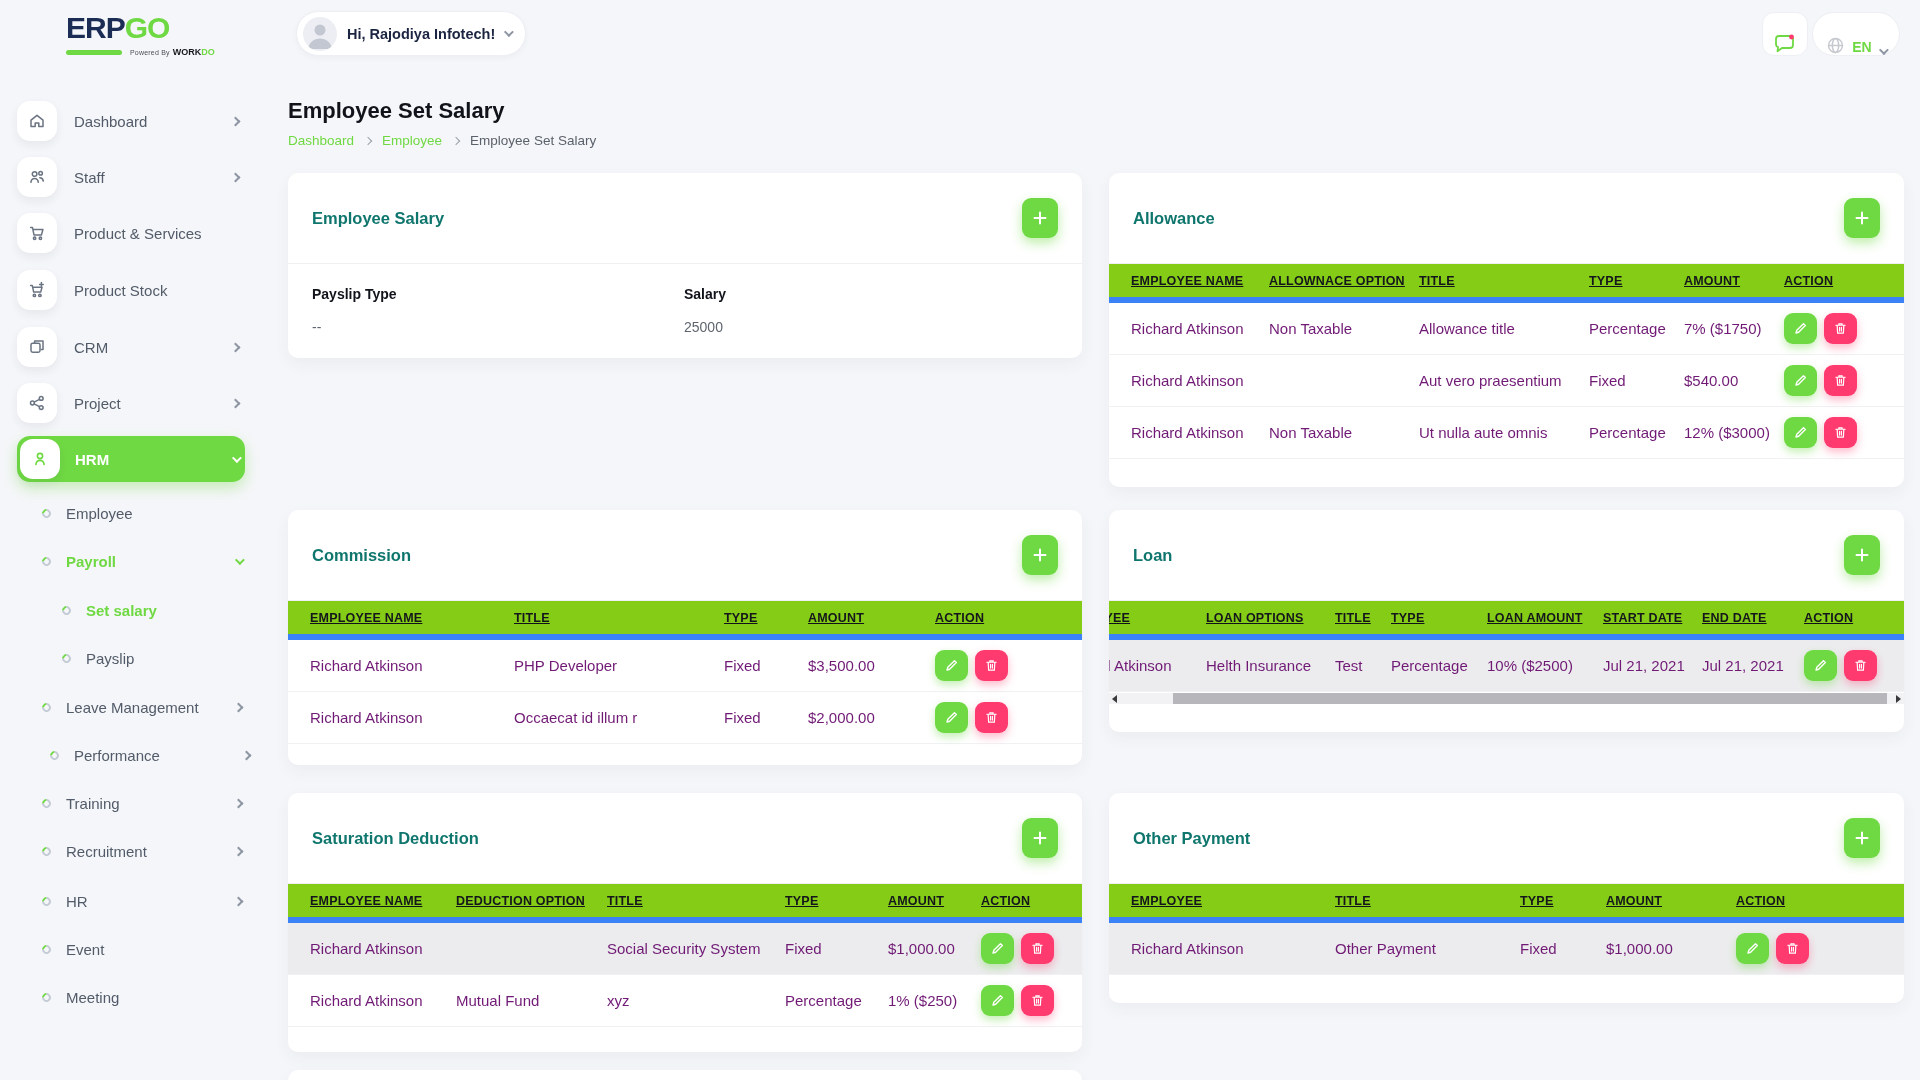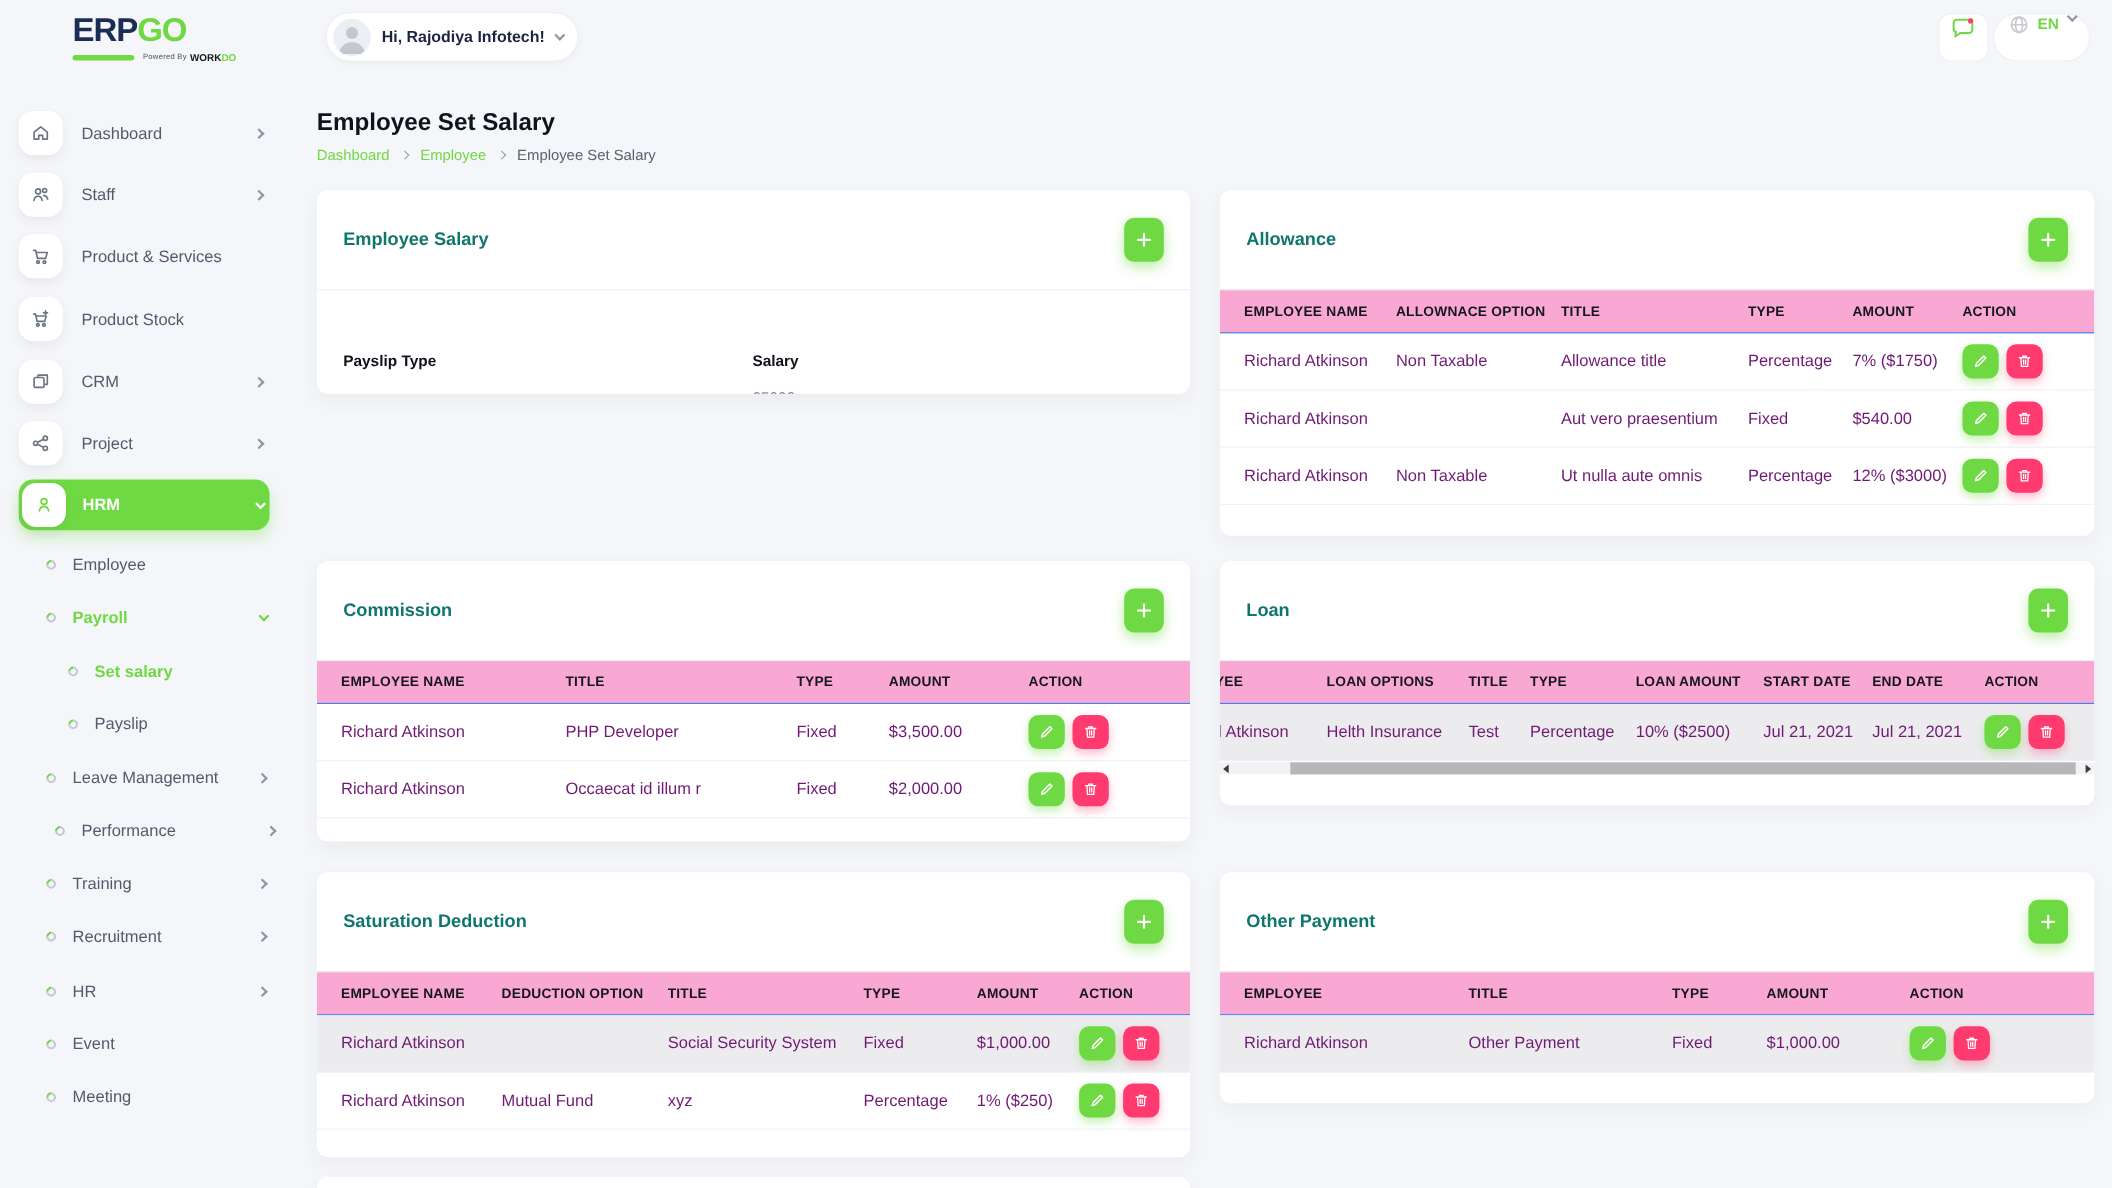--- a/index.html
+++ b/index.html
@@ -31,21 +31,21 @@
   .user-name { font-size:14.5px; font-weight:700; color:#1b2440; margin:0 9px 0 10px; }
 
   .chev { display:inline-block; width:7px; height:7px; border-right:2px solid #8e96a3; border-bottom:2px solid #8e96a3; }
   .chev.down { transform:rotate(45deg) translateY(-2px); }
   .chev.right { transform:rotate(-45deg); }
   .chev.white { border-color:#fff; }
   .chev.green { border-color:#6fd943; }
 
   .icon-btn {
     position:absolute; top:12px; height:44px; background:#fff; border:1px solid #edeff4;
-    border-radius:12px; display:flex; align-items:flex-start; justify-content:center; cursor:pointer;
+    border-radius:12px; display:flex; align-items:flex-end; justify-content:center; cursor:pointer;
   }
   .chat-btn { left:1762px; width:46px; }
   .lang-pill { left:1812px; width:88px; border-radius:22px; gap:7px; }
   .lang-label { font-size:14px; font-weight:700; color:#6fd943; }
 
   
   .sidebar { position:absolute; left:0; top:70px; width:260px; bottom:0; }
   .side-item { position:absolute; left:17px; width:228px; height:46px; display:flex; align-items:center; cursor:pointer; }
   .icon-box {
     width:40px; height:40px; border-radius:13px; background:#fff; flex:0 0 auto;
@@ -72,40 +72,40 @@
   
   .card { position:absolute; background:#fff; border-radius:10px; box-shadow:0 6px 16px rgba(40,50,80,.05); overflow:hidden; }
   .card-head { height:90px; display:flex; align-items:center; justify-content:space-between; padding:0 24px; }
   .card-title { font-size:16.5px; font-weight:700; color:#0f766e; }
   .btn-add {
     width:36px; height:40px; border:none; border-radius:9px; background:#6fd943; cursor:pointer;
     display:flex; align-items:center; justify-content:center;
     box-shadow:0 5px 12px rgba(111,217,67,.45);
   }
 
-  .thead { height:40px; background:#f9a8d4; border-top:1px solid #eef0f3; border-bottom:1px solid #3b82f6;
-    display:grid; align-items:center; padding:0 22px; }
+  .thead { height:40px; background:#84cc16; border-top:1px solid #eef0f3; border-bottom:6px solid #3b82f6;
+    display:grid; align-items:center; padding:0 22px;text-decoration:underline; }
   .th { font-size:12.5px; font-weight:700; color:#14161c; letter-spacing:.2px; white-space:nowrap; }
   .trow { height:52px; display:grid; align-items:center; padding:0 22px; border-bottom:1px solid #f1f1f4; }
   .trow.gray { background:#ececee; }
   .td { font-size:15px; color:#701a75; white-space:nowrap; overflow:hidden; }
   .actions { display:flex; gap:7px; }
   .act { width:33px; height:31px; border:none; border-radius:9px; display:flex; align-items:center; justify-content:center; cursor:pointer; }
   .act.edit { background:#6fd943; box-shadow:0 4px 9px rgba(111,217,67,.4); }
   .act.del  { background:#ff3a6e; box-shadow:0 4px 9px rgba(255,58,110,.35); }
 
   .grid-allowance  { grid-template-columns:138px 150px 170px 95px 100px 1fr; }
   .grid-commission { grid-template-columns:204px 210px 84px 127px 1fr; }
   .grid-saturation { grid-template-columns:146px 151px 178px 103px 93px 1fr; }
   .grid-other      { grid-template-columns:204px 185px 86px 130px 1fr; }
   .grid-loan       { grid-template-columns:147px 129px 56px 96px 116px 99px 102px 1fr; }
 
   
   .salary-body { border-top:1px solid #f0f0f2; position:relative; padding:22px 24px; height:95px; }
-  .fld { position:absolute; top:22px;margin-top:34px; }
+  .fld { position:absolute; top:22px; }
   .fld-label { font-size:14px; font-weight:700; color:#10131a; }
   .fld-value { font-size:14px; color:#5f6570; margin-top:17px; }
   .fld.one { left:24px; } .fld.two { left:396px; }
 
   
   .loan-clip { overflow:hidden; width:795px; }
   .loan-inner { width:880px; margin-left:-72px; }
   .hscroll { position:relative; height:11px; margin-top:1px; background:#f2f2f4; }
   .hscroll .thumb { position:absolute; left:64px; width:714px; top:0; bottom:0; background:#b7b7bb; cursor:pointer; }
   .sb-arrow { position:absolute; top:2px; width:0; height:0; border-top:4px solid transparent; border-bottom:4px solid transparent; cursor:pointer; }

